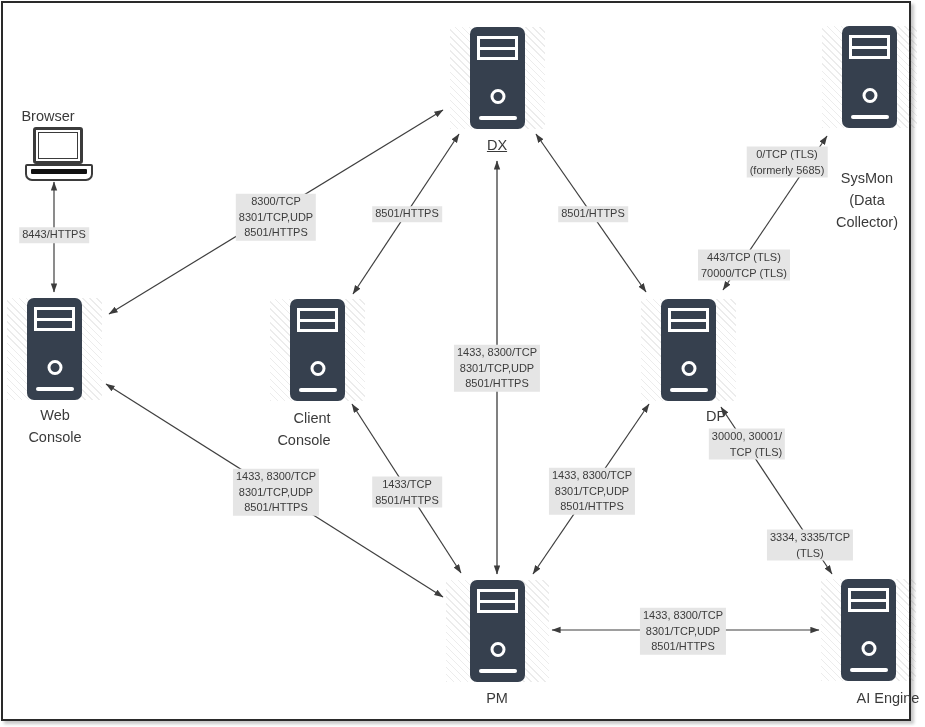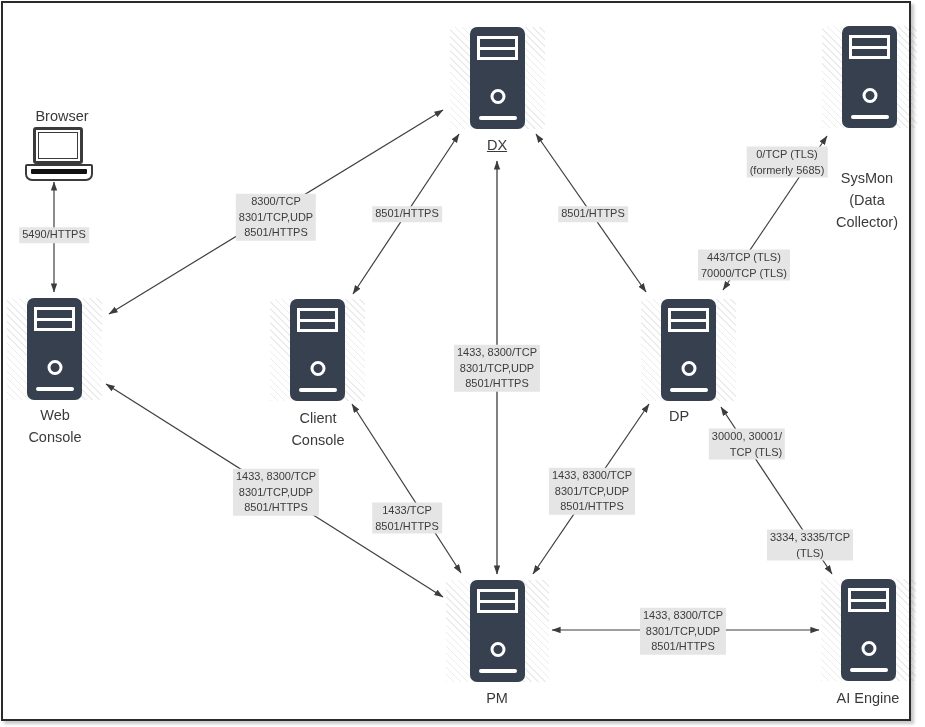--- a/index.html
+++ b/index.html
@@ -54,21 +54,21 @@
   <line x1="497" y1="161" x2="497" y2="574" stroke="#4a4a4a" stroke-width="1.4" marker-start="url(#ah-s)" marker-end="url(#ah-e)"></line>
   <line x1="536" y1="134" x2="646" y2="292" stroke="#3f3f3f" stroke-width="1.2" marker-start="url(#ah-s)" marker-end="url(#ah-e)"></line>
   <line x1="723" y1="290" x2="827" y2="136" stroke="#3f3f3f" stroke-width="1.2" marker-start="url(#ah-s)" marker-end="url(#ah-e)"></line>
   <line x1="106" y1="384" x2="443" y2="597" stroke="#3f3f3f" stroke-width="1.2" marker-start="url(#ah-s)" marker-end="url(#ah-e)"></line>
   <line x1="352" y1="404" x2="461" y2="573" stroke="#3f3f3f" stroke-width="1.2" marker-start="url(#ah-s)" marker-end="url(#ah-e)"></line>
   <line x1="649" y1="404" x2="533" y2="574" stroke="#3f3f3f" stroke-width="1.2" marker-start="url(#ah-s)" marker-end="url(#ah-e)"></line>
   <line x1="721" y1="407" x2="832" y2="574" stroke="#3f3f3f" stroke-width="1.2" marker-start="url(#ah-s)" marker-end="url(#ah-e)"></line>
   <line x1="552" y1="630" x2="819" y2="630" stroke="#3f3f3f" stroke-width="1.2" marker-start="url(#ah-s)" marker-end="url(#ah-e)"></line>
 </svg>
 
-<div class="nlabel" style="left:62px;top:116px;">Browser</div>
+<div class="nlabel" style="left:48px;top:116px;">Browser</div>
 <div class="laptop">
   <div class="lap-screen">
       <div class="lap-screen-inner"></div>
     </div>
   <div class="lap-base">
       <div class="lap-kbd"></div>
     </div>
 </div>
 
 <div class="node" style="left:470px;top:27px;">
@@ -117,36 +117,36 @@
 <div class="node" style="left:290px;top:299px;">
   <div class="hatch" style="left:-20px;width:95px;height:102px;"></div>
   <div class="tower">
     <div class="bays">
         <div class="bay-divider"></div>
       </div>
       <div class="power"></div>
       <div class="slot"></div>
   </div>
 </div>
-<div class="nlabel" style="left:318px;top:429px;">
+<div class="nlabel" style="left:304px;top:429px;text-align:right;">
   <div>Client</div>
   <div>Console</div>
 </div>
 
 <div class="node" style="left:661px;top:299px;">
   <div class="hatch" style="left:-20px;width:95px;height:102px;"></div>
   <div class="tower">
     <div class="bays">
         <div class="bay-divider"></div>
       </div>
       <div class="power"></div>
       <div class="slot"></div>
   </div>
 </div>
-<div class="nlabel" style="left:679px;top:416px;">DP</div>
+<div class="nlabel" style="left:716px;top:416px;">DP</div>
 
 <div class="node" style="left:470px;top:580px;">
   <div class="hatch" style="left:-24px;width:103px;height:102px;"></div>
   <div class="tower">
     <div class="bays">
         <div class="bay-divider"></div>
       </div>
       <div class="power"></div>
       <div class="slot"></div>
   </div>
@@ -156,24 +156,24 @@
 <div class="node" style="left:841px;top:579px;">
   <div class="hatch" style="left:-20px;width:95px;height:102px;"></div>
   <div class="tower">
     <div class="bays">
         <div class="bay-divider"></div>
       </div>
       <div class="power"></div>
       <div class="slot"></div>
   </div>
 </div>
-<div class="nlabel" style="left:868px;top:698px;">AI Engine</div>
+<div class="nlabel" style="left:888px;top:698px;">AI Engine</div>
 
 <div class="plabel" style="left:54px;top:235px;">
-  <div>5490/HTTPS</div>
+  <div>8443/HTTPS</div>
 </div>
 
 <div class="plabel" style="left:276px;top:217px;">
   <div>8300/TCP</div>
   <div>8301/TCP,UDP</div>
   <div>8501/HTTPS</div>
 </div>
 
 <div class="plabel" style="left:407px;top:214px;">
   <div>8501/HTTPS</div>
@@ -198,21 +198,21 @@
   <div>443/TCP (TLS)</div>
   <div>70000/TCP (TLS)</div>
 </div>
 
 <div class="plabel" style="left:276px;top:492px;">
   <div>1433, 8300/TCP</div>
   <div>8301/TCP,UDP</div>
   <div>8501/HTTPS</div>
 </div>
 
-<div class="plabel" style="left:407px;top:492px;margin-top:26px;">
+<div class="plabel" style="left:407px;top:492px;">
   <div>1433/TCP</div>
   <div>8501/HTTPS</div>
 </div>
 
 <div class="plabel" style="left:592px;top:491px;">
   <div>1433, 8300/TCP</div>
   <div>8301/TCP,UDP</div>
   <div>8501/HTTPS</div>
 </div>
 

